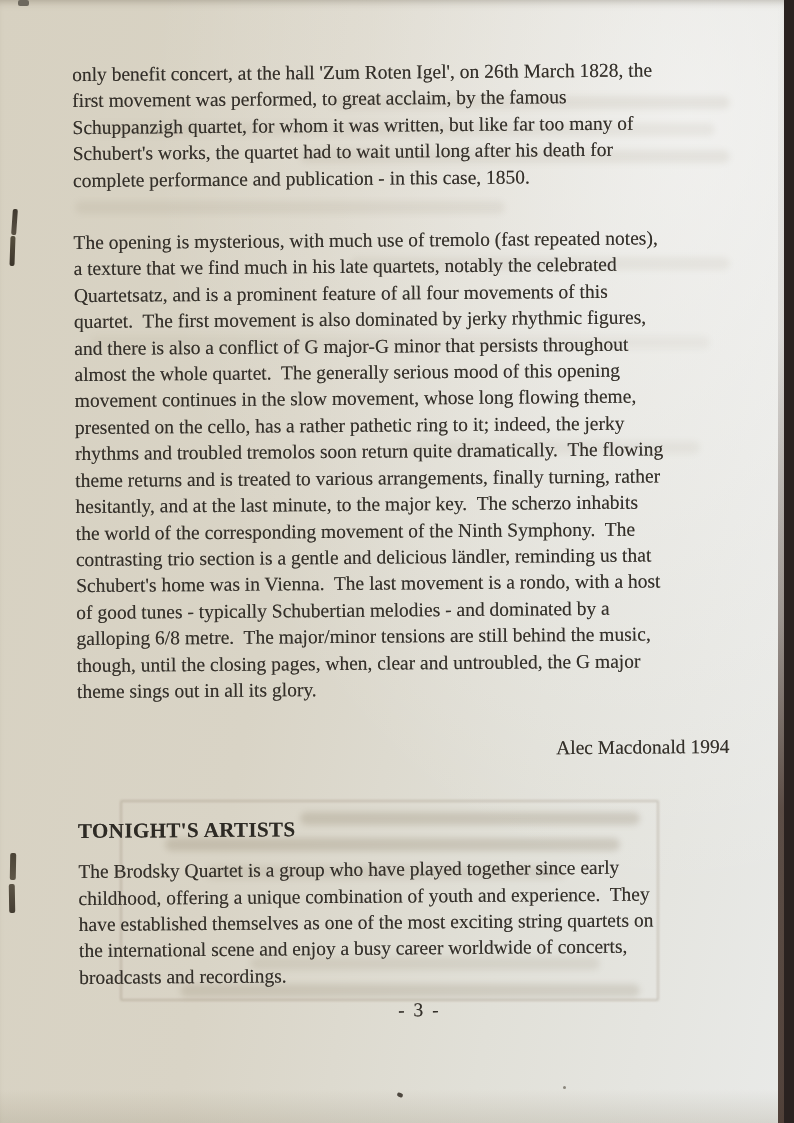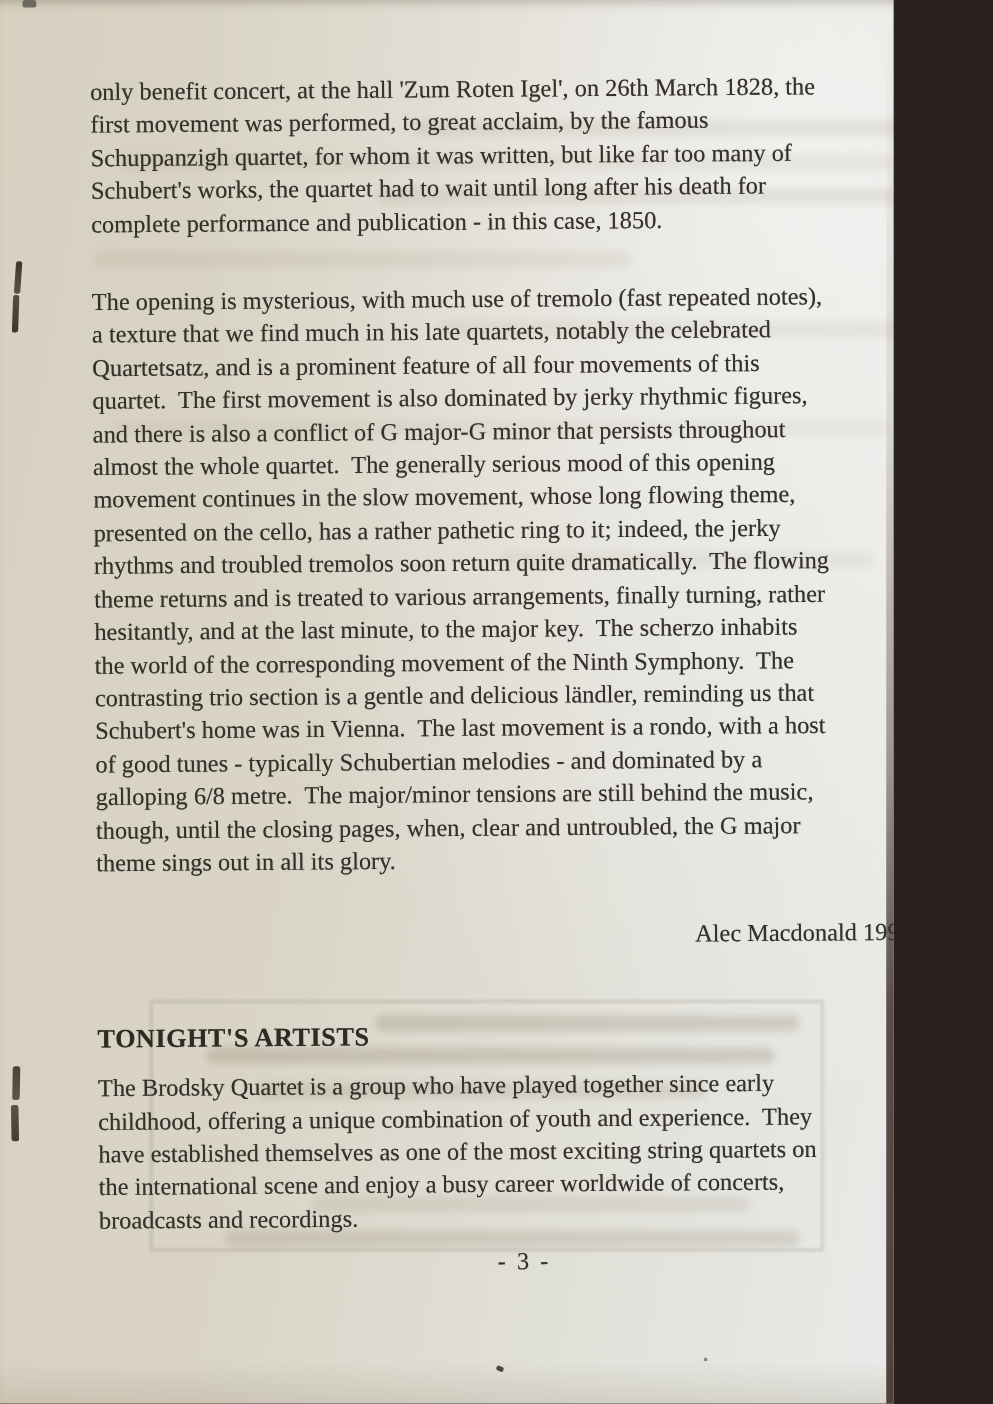--- a/index.html
+++ b/index.html
@@ -2,21 +2,21 @@
 <html><head>
 <meta charset="utf-8">
 <style>
   html,body{margin:0;padding:0;}
   body{
     width:794px;height:1123px;overflow:hidden;
     font-family:"Liberation Serif","DejaVu Serif",serif;
     background:#2a2220;
   }
   .photo{
-    position:relative;width:715px;height:1123px;overflow:hidden;
+    position:relative;width:784px;height:1123px;overflow:hidden;
   }
   .paper{
     position:absolute;inset:0;
     background:
       radial-gradient(ellipse at 88% 10%, rgba(252,252,254,0.55), rgba(252,252,254,0) 55%),
       linear-gradient(100deg,#d7d1c1 0%,#d9d4c6 38%,#e1e0d8 68%,#e9eae8 100%);
     box-shadow: inset 0 7px 9px -6px rgba(90,80,60,0.38);
   }
   .paper::after{
     content:"";position:absolute;left:0;right:0;bottom:0;height:34px;

